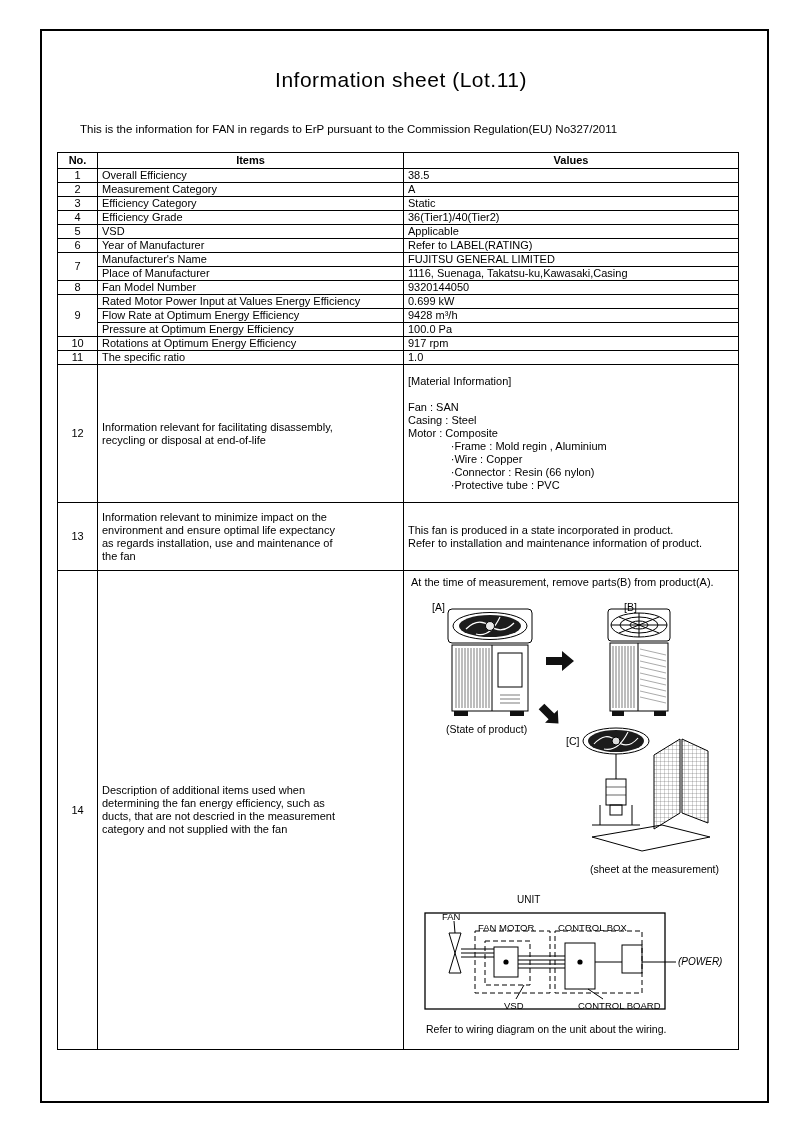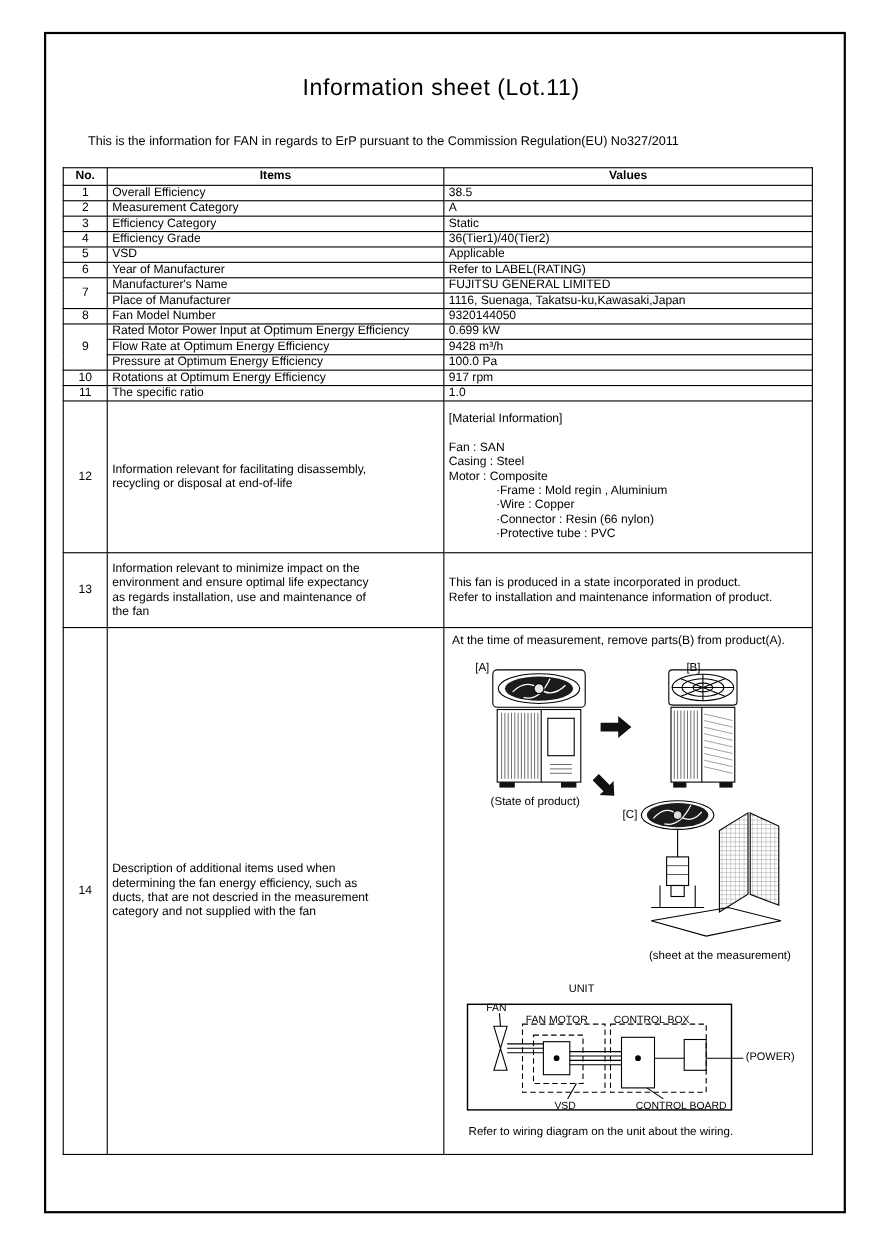--- a/index.html
+++ b/index.html
@@ -30,21 +30,21 @@
   .lblC { left:158px; top:164px; }
   .state-product { left:38px; top:152px; }
   .state-measure { left:182px; top:292px; }
   .unit-label { left:109px; top:322px; font-size:10px; }
   .dlbl { position:absolute; font-size:9.5px; white-space:nowrap; }
   .fan-label { left:34px; top:339px; }
   .fanmotor-label { left:70px; top:350px; }
   .controlbox-label { left:150px; top:350px; }
   .vsd-label { left:96px; top:428px; }
   .controlboard-label { left:170px; top:428px; }
-  .power-label { left:270px; top:384px; font-size:10px; }
+  .power-label { left:270px; top:384px; font-size:10px;font-style:italic; }
   .fig-footer { position:absolute; left:18px; top:452px; font-size:10.5px; }
 
   svg.unitA { position:absolute; left:38px; top:36px; width:88px; height:112px; }
   svg.unitB { position:absolute; left:198px; top:36px; width:66px; height:112px; }
   svg.unitC { position:absolute; left:168px; top:150px; width:148px; height:138px; }
   svg.arrow-right { position:absolute; left:136px; top:76px; width:32px; height:28px; }
   svg.arrow-diag { position:absolute; left:128px; top:130px; width:28px; height:28px; }
   svg.wiring { position:absolute; left:10px; top:336px; width:258px; height:108px; }
 </style>
 </head>
@@ -96,30 +96,30 @@
     <td>Year of Manufacturer</td>
     <td class="c-val">Refer to LABEL(RATING)</td>
   </tr>
   <tr class="rh">
     <td class="c-no" rowspan="2">7</td>
     <td>Manufacturer's Name</td>
     <td class="c-val">FUJITSU GENERAL LIMITED</td>
   </tr>
   <tr class="rh">
     <td>Place of Manufacturer</td>
-    <td class="c-val">1116, Suenaga, Takatsu-ku,Kawasaki,Japan</td>
+    <td class="c-val">1116, Suenaga, Takatsu-ku,Kawasaki,Casing</td>
   </tr>
   <tr class="rh">
     <td class="c-no">8</td>
     <td>Fan Model Number</td>
     <td class="c-val">9320144050</td>
   </tr>
   <tr class="rh">
     <td class="c-no" rowspan="3">9</td>
-    <td>Rated Motor Power Input at Optimum Energy Efficiency</td>
+    <td>Rated Motor Power Input at Values Energy Efficiency</td>
     <td class="c-val">0.699 kW</td>
   </tr>
   <tr class="rh">
     <td>Flow Rate at Optimum Energy Efficiency</td>
     <td class="c-val">9428 m³/h</td>
   </tr>
   <tr class="rh">
     <td>Pressure at Optimum Energy Efficiency</td>
     <td class="c-val">100.0 Pa</td>
   </tr>

